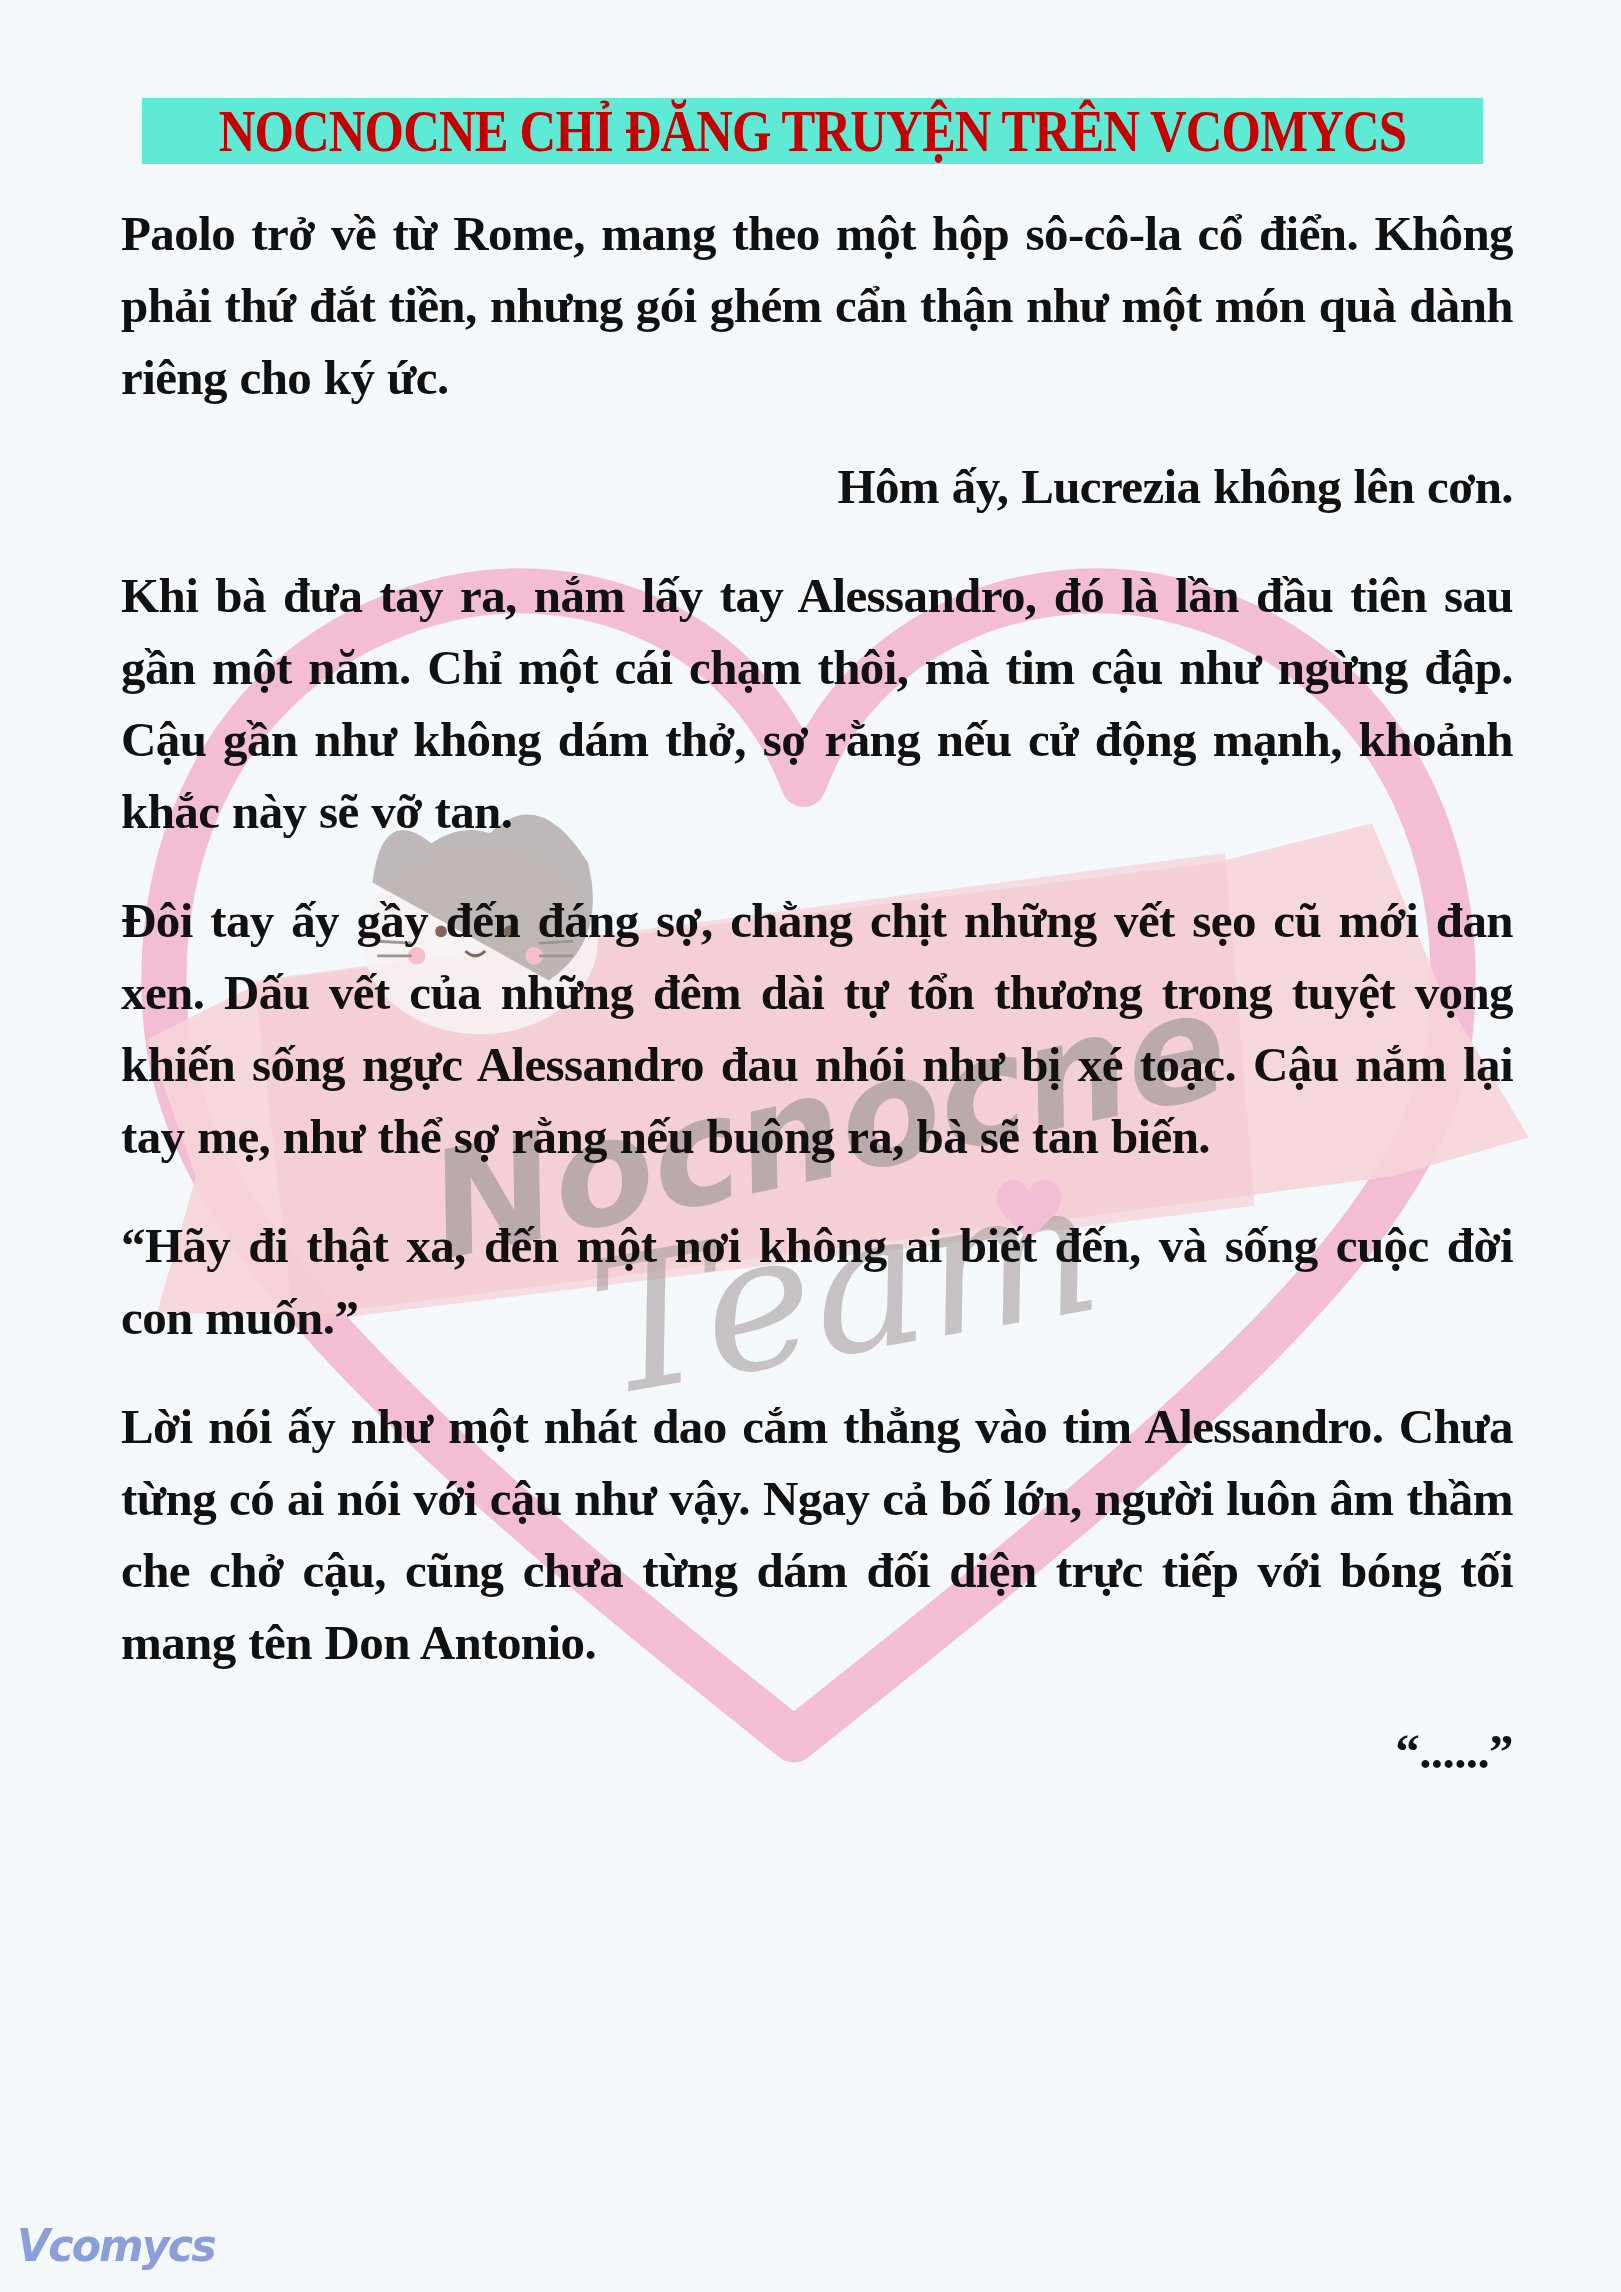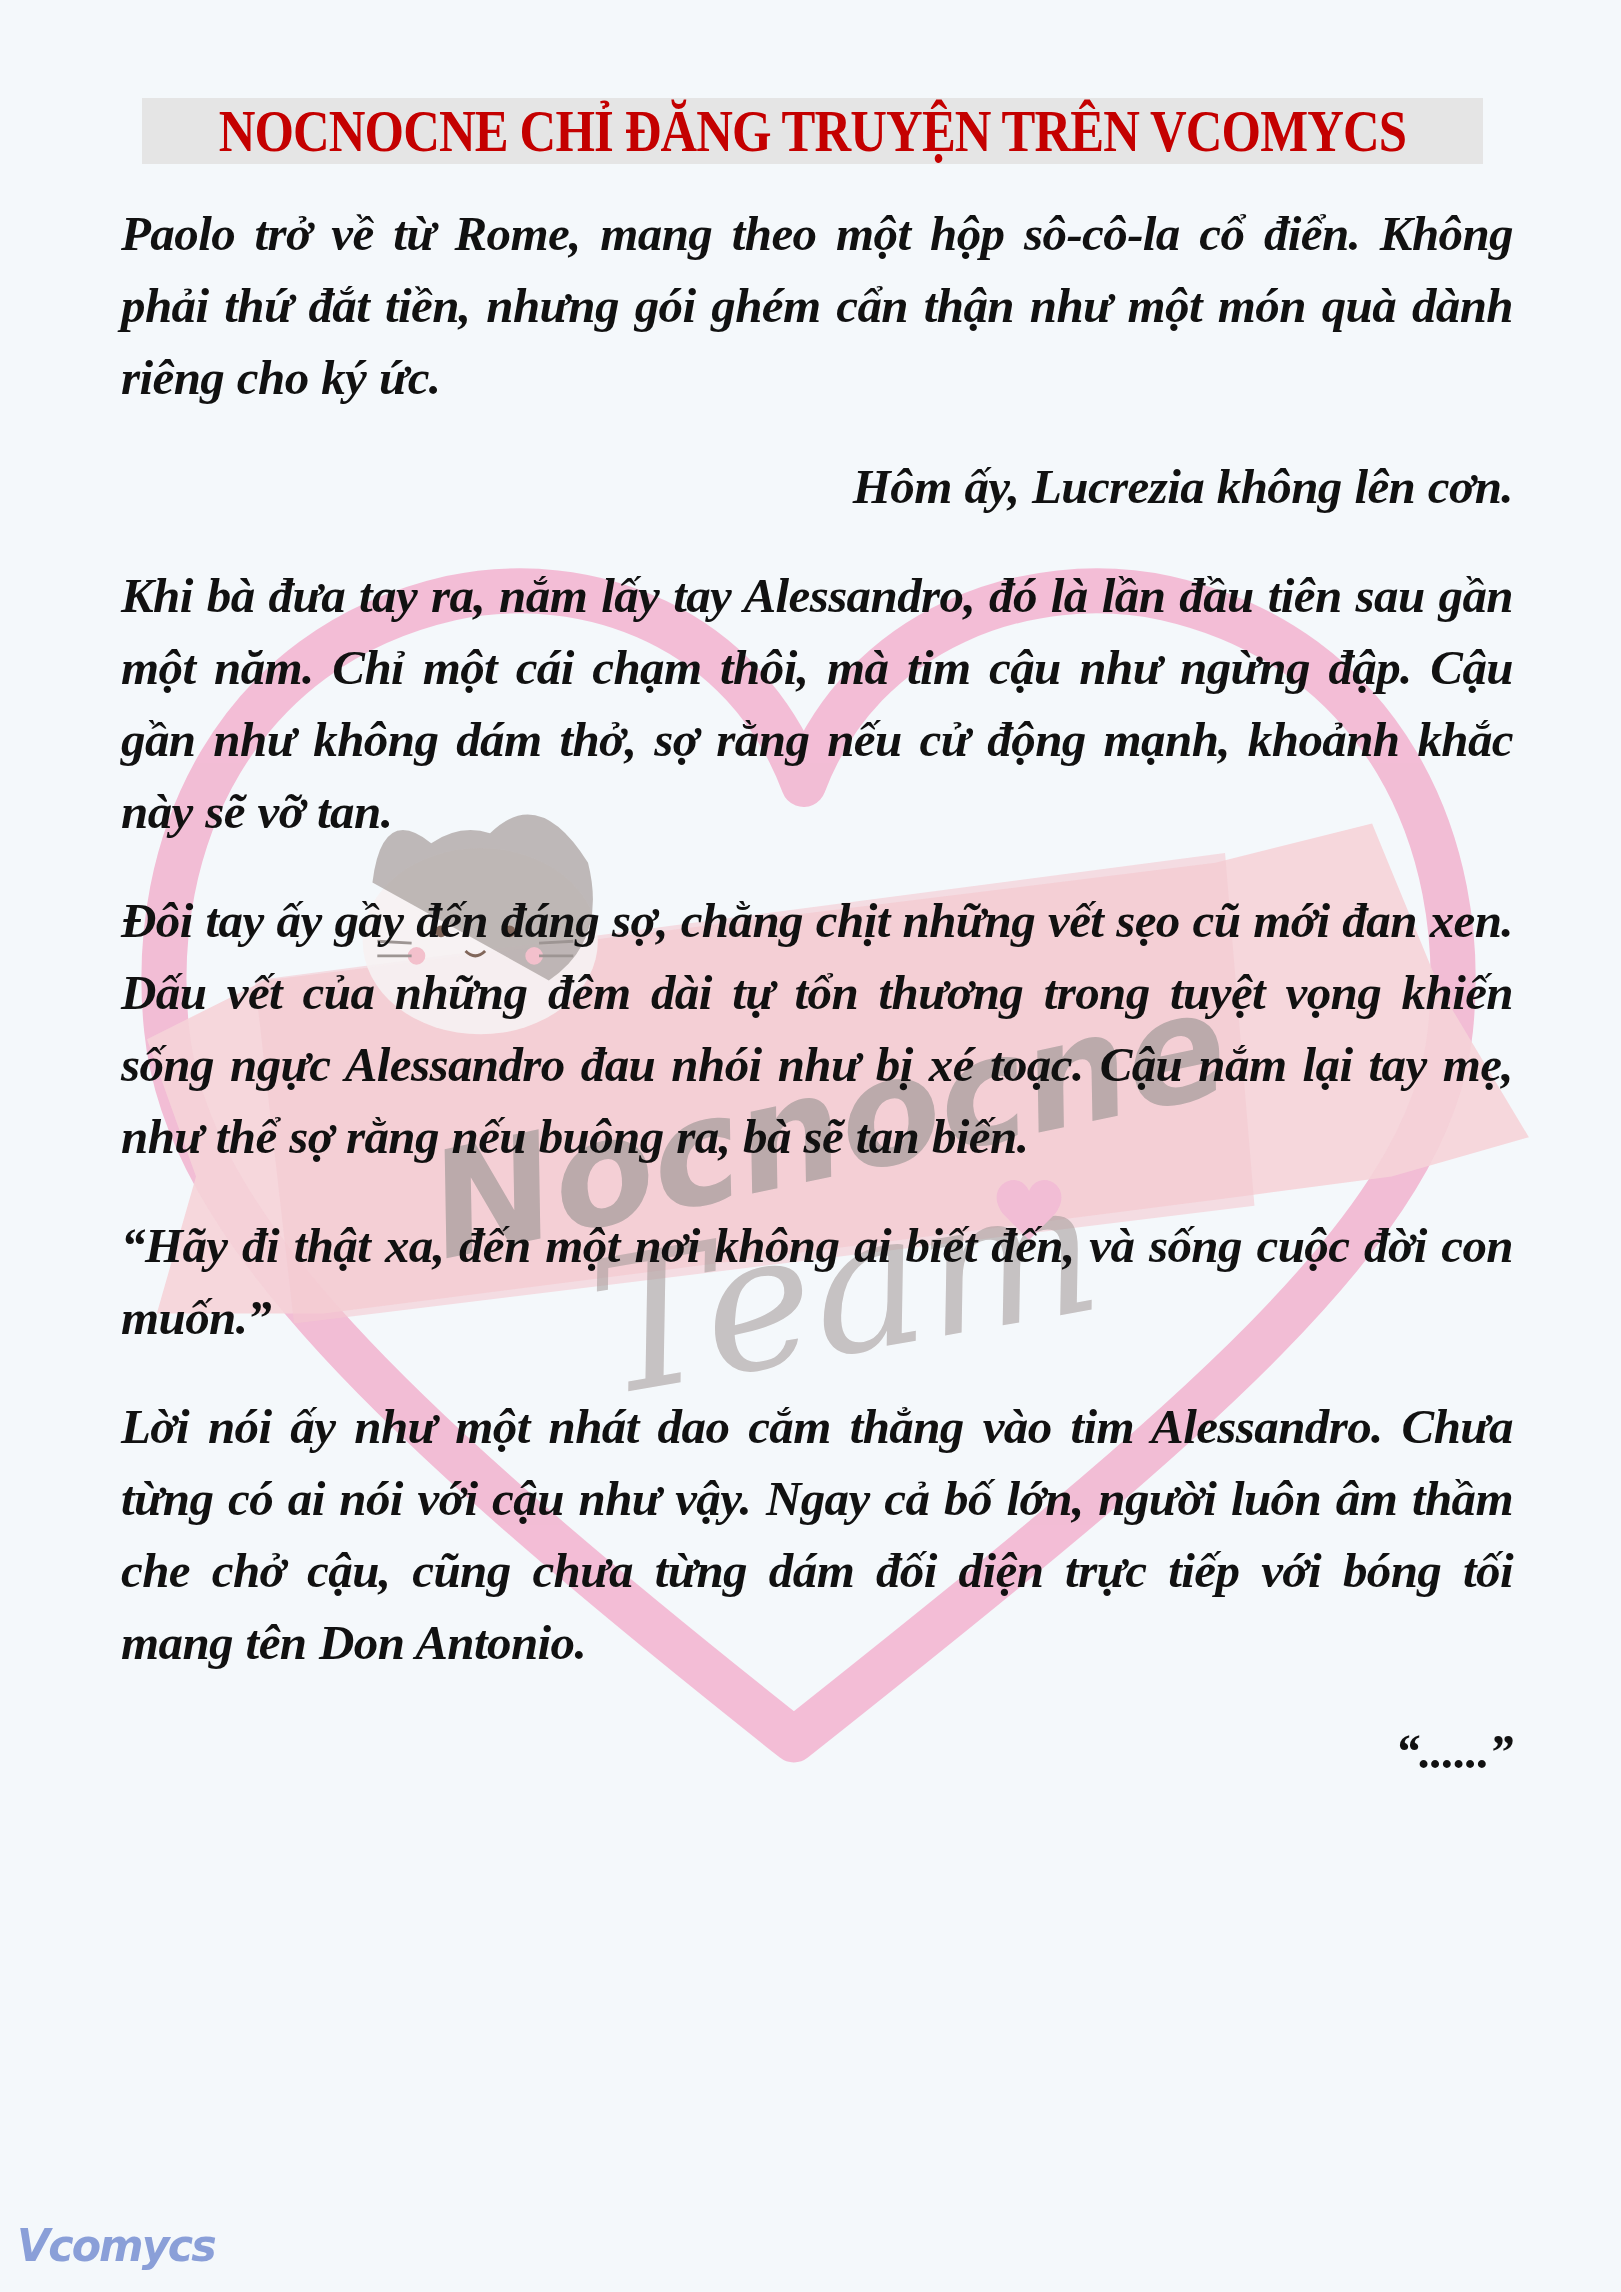--- a/index.html
+++ b/index.html
@@ -17,21 +17,21 @@
     width: 1621px; height: 2293px;
     pointer-events: none;
     z-index: 0;
   }
   .title-band {
     position: absolute;
     left: 142px;
     top: 98px;
     width: 1341px;
     height: 66px;
-    background: #e5e5e5;
+    background: #5eead4;
     z-index: 1;
     display: flex;
     align-items: center;
     justify-content: center;
   }
   .title-text {
     color: #c40000;
     font-family: "Liberation Serif", "DejaVu Serif", serif;
     font-weight: bold;
     font-size: 59px;
@@ -49,21 +49,20 @@
     color: #111;
   }
   .para {
     margin: 0 0 37px 0;
     font-size: 49px;
     line-height: 72px;
     font-weight: bold;
     text-align: justify;
     letter-spacing: -0.6px;
     word-spacing: 1px;
-    font-style: italic;
   }
   .para.short { text-align: right; }
   .logo {
     position: absolute;
     left: 17px;
     top: 2213px;
     width: 216px;
     height: 73px;
     z-index: 2;
   }

